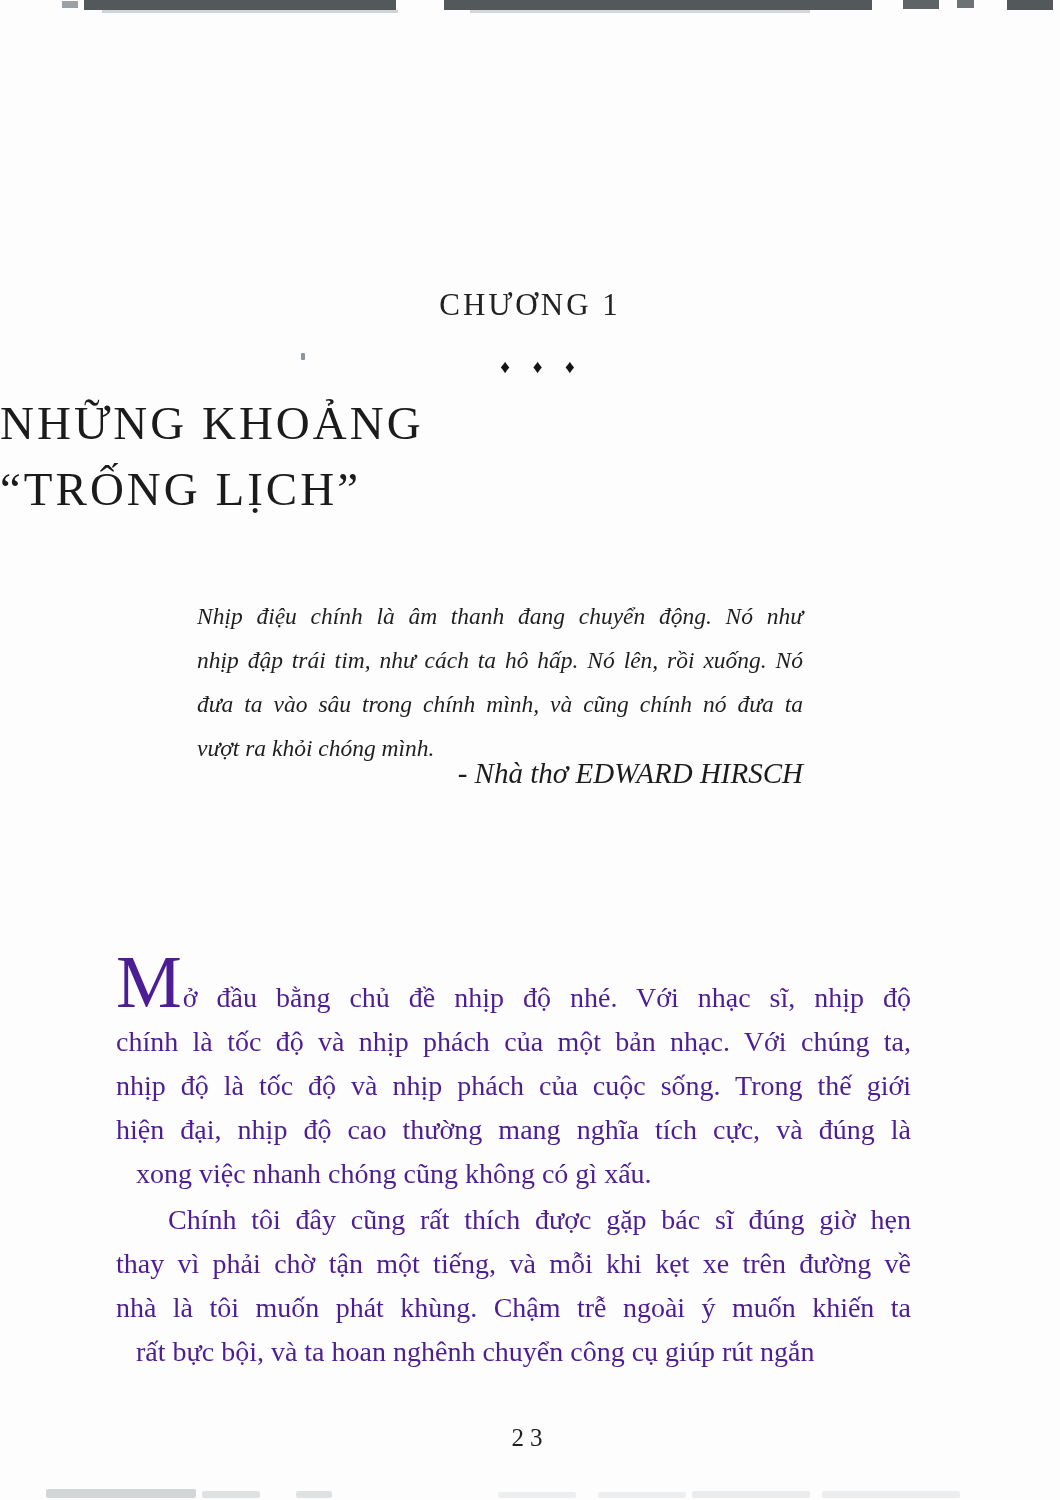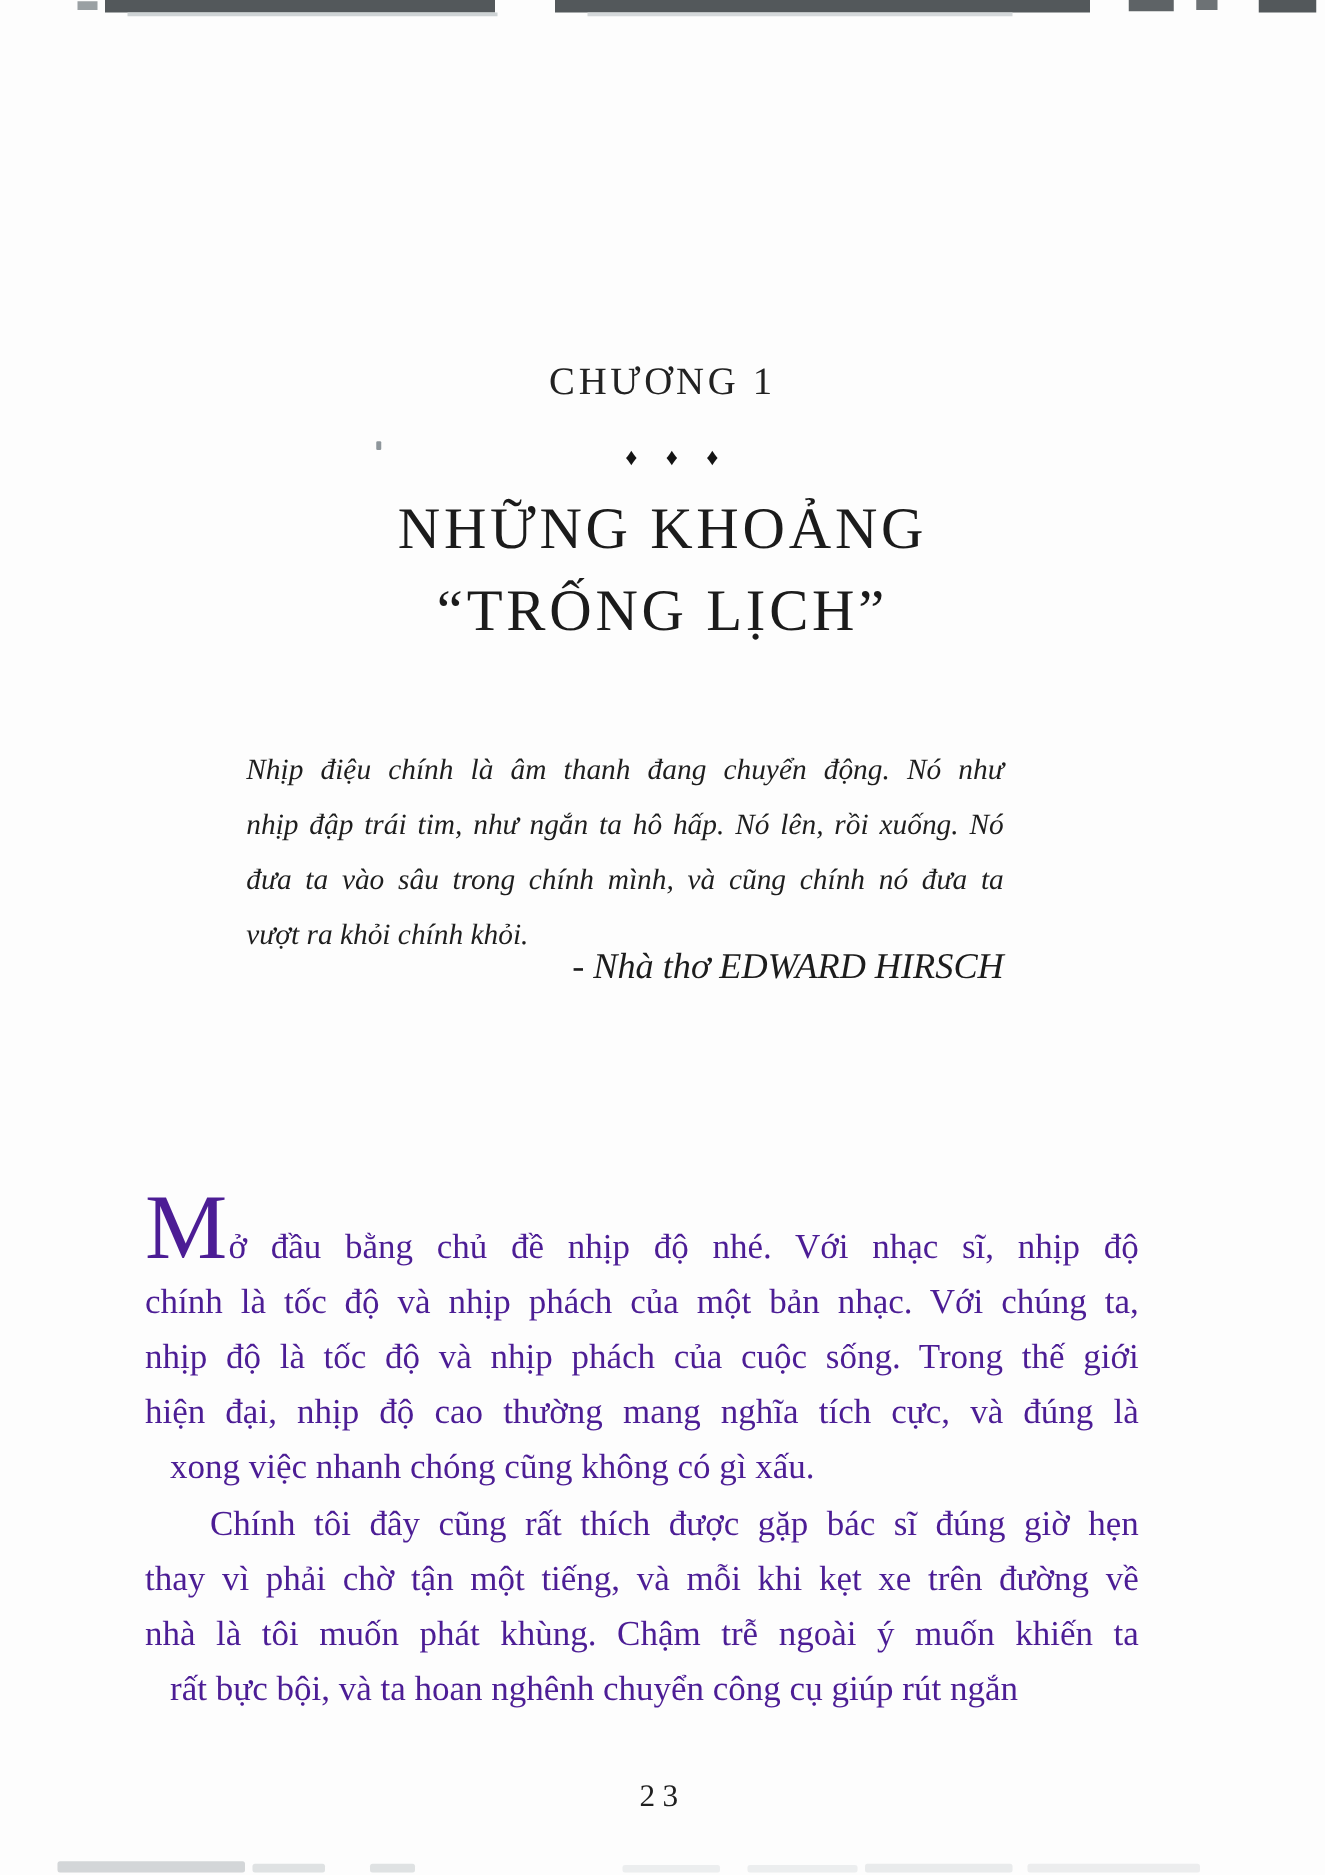--- a/index.html
+++ b/index.html
@@ -50,21 +50,20 @@
     color: #222;
   }
   .ornament {
     position: absolute; top: 356px; left: 12px; width: 100%;
     text-align: center;
     font-size: 19px; line-height: 22px; letter-spacing: 9px;
     color: #141414;
   }
   .chapter-title {
     position: absolute; top: 390px; left: 0; width: 100%;
-    text-align: center;
     font-size: 47px; line-height: 66px; letter-spacing: 3px;
     color: #1b1b1b;
   }
 
   
   .epigraph {
     position: absolute; top: 594px; left: 197px; width: 606px;
     font-style: italic;
     font-size: 23.5px; line-height: 44px;
     color: #1e1e1e;
@@ -124,23 +123,23 @@
 
   <div class="chapter-label">CHƯƠNG 1</div>
   <div class="ornament">♦ ♦ ♦</div>
   <div class="chapter-title">
     <div>NHỮNG KHOẢNG</div>
     <div>“TRỐNG LỊCH”</div>
   </div>
 
   <div class="epigraph">
     <div class="qline">Nhịp điệu chính là âm thanh đang chuyển động. Nó như</div>
-    <div class="qline">nhịp đập trái tim, như ngắn ta hô hấp. Nó lên, rồi xuống. Nó</div>
+    <div class="qline">nhịp đập trái tim, như cách ta hô hấp. Nó lên, rồi xuống. Nó</div>
     <div class="qline">đưa ta vào sâu trong chính mình, và cũng chính nó đưa ta</div>
-    <div class="qline last">vượt ra khỏi chính khỏi.</div>
+    <div class="qline last">vượt ra khỏi chóng mình.</div>
   </div>
   <div class="attribution">- Nhà thơ EDWARD HIRSCH</div>
 
   <div class="body-par p1">
     <div class="bline"><span class="dropcap">M</span><span>ở đầu bằng chủ đề nhịp độ nhé. Với nhạc sĩ, nhịp độ</span></div>
     <div class="bline">chính là tốc độ và nhịp phách của một bản nhạc. Với chúng ta,</div>
     <div class="bline">nhịp độ là tốc độ và nhịp phách của cuộc sống. Trong thế giới</div>
     <div class="bline">hiện đại, nhịp độ cao thường mang nghĩa tích cực, và đúng là</div>
     <div class="bline last">xong việc nhanh chóng cũng không có gì xấu.</div>
   </div>

